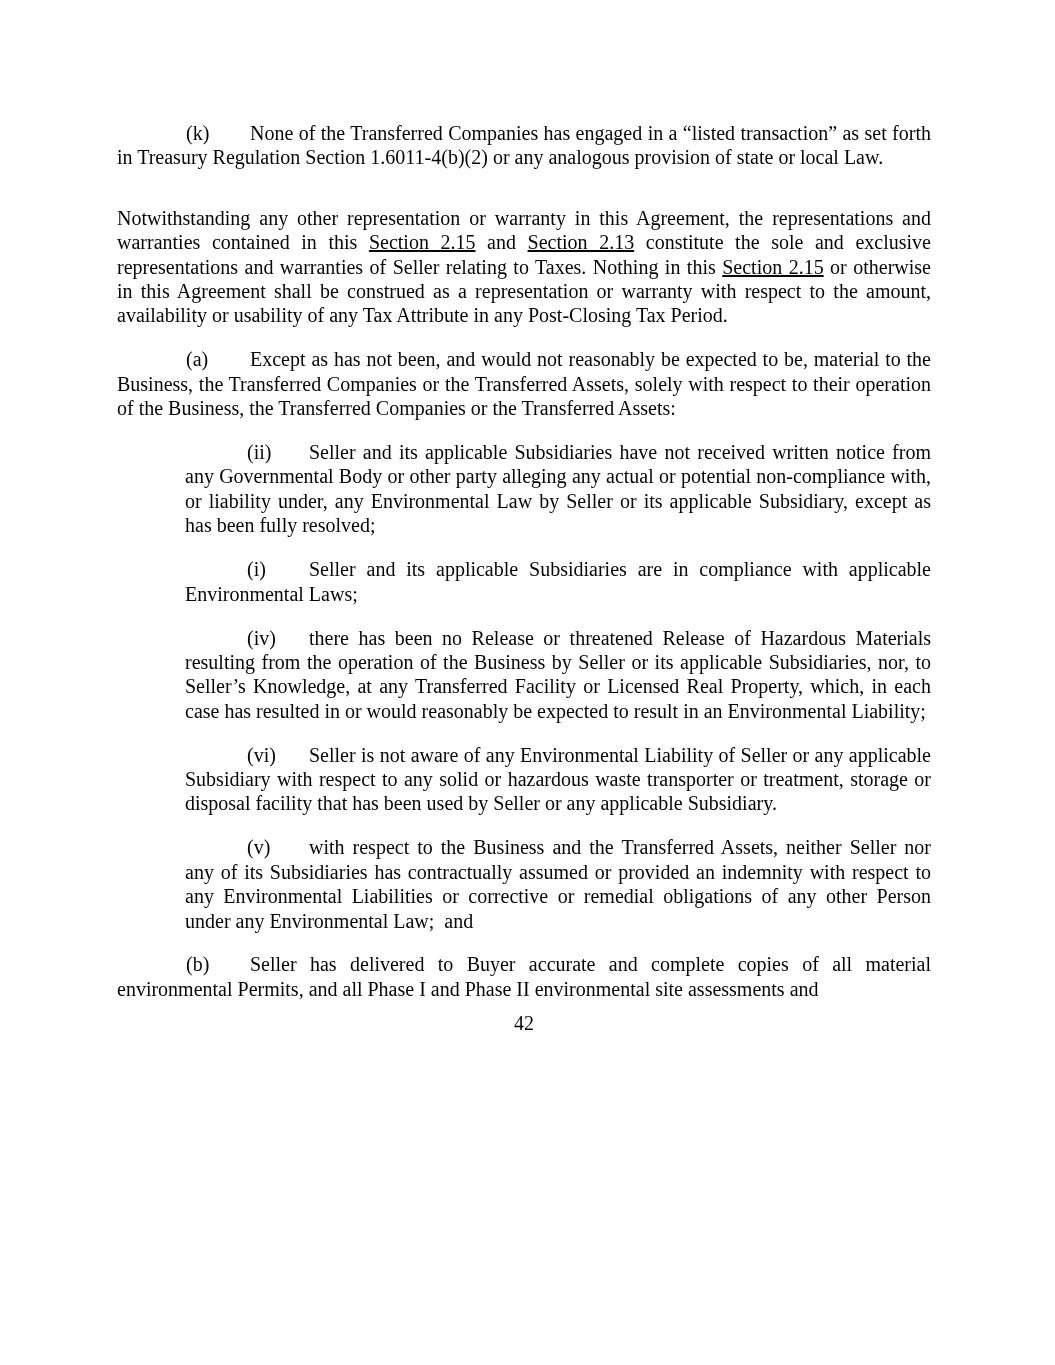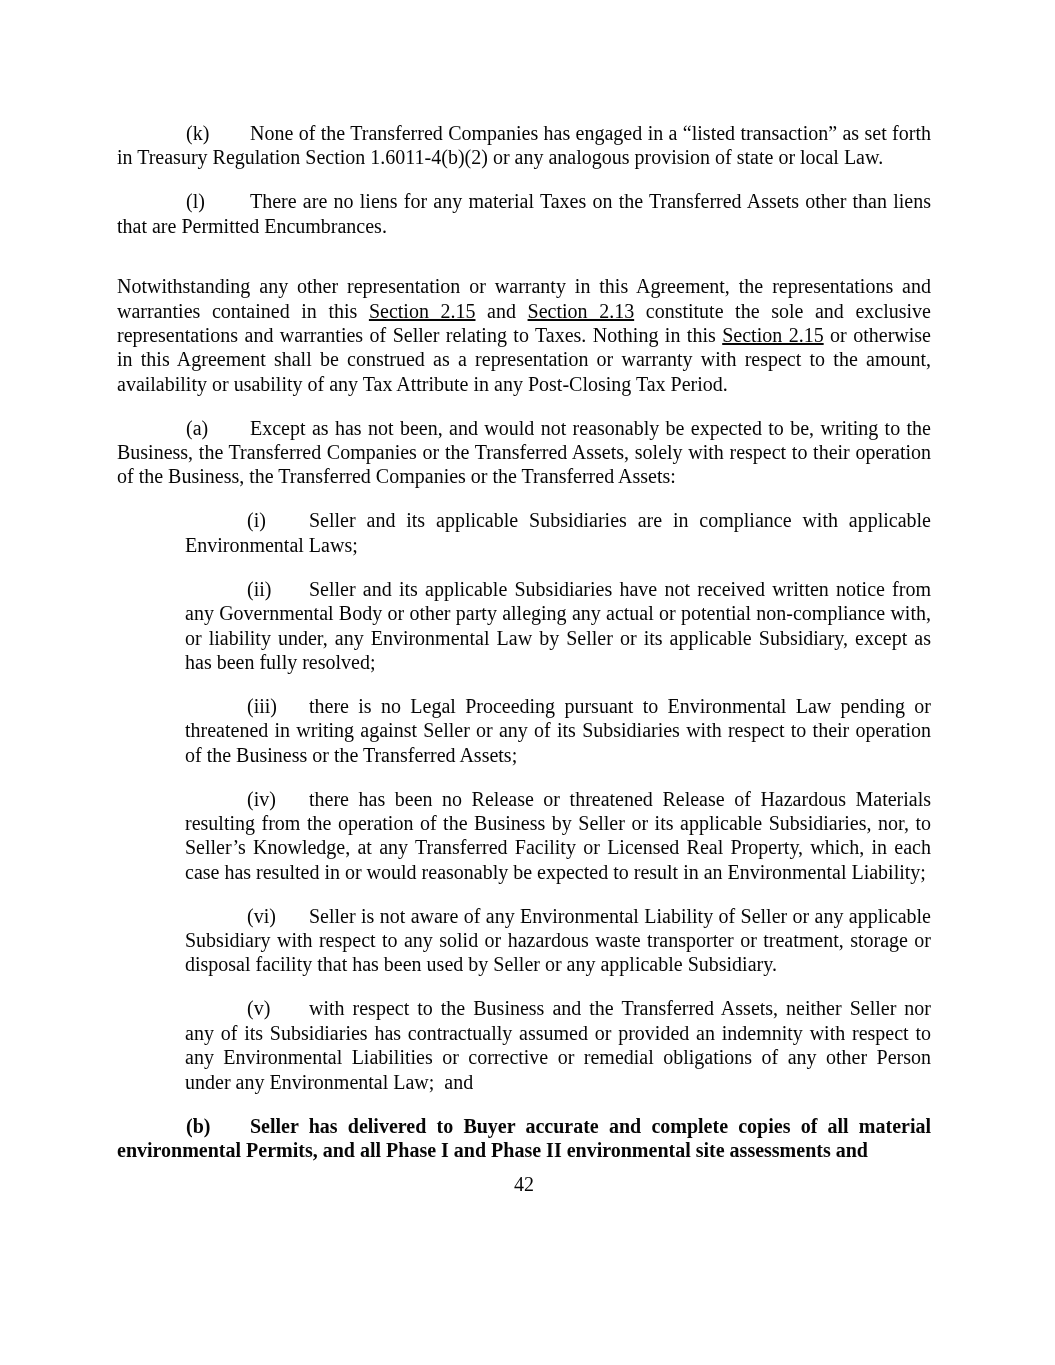--- a/index.html
+++ b/index.html
@@ -60,48 +60,45 @@
     margin-right: 13px;
   }
   .h-title {
     text-decoration: underline;
   }
   .ref {
     text-decoration: underline;
   }
   .last-para {
     margin-bottom: 0;
-    font-weight: bold;
   }
   .page-number {
     margin: 10px;
     text-indent: 0;
     text-align: center;
   }
 </style>
 </head>
 <body>
 
 <div class="page">
   <div class="content">
 
     <p><span class="tab-label">(k)</span><span>None of the Transferred Companies has engaged in a “listed transaction” as set forth in Treasury Regulation Section 1.6011-4(b)(2) or any analogous provision of state or local Law.</span></p>
 
-    <p><span class="tab-label">(l)</span><span>There are no liens for any material Taxes on the Transferred Assets other than liens that are Permitted Encumbrances.</span></p>
 
     <p class="flush"><span>Notwithstanding any other representation or warranty in this Agreement, the representations and warranties contained in this </span><span class="ref">Section 2.15</span><span> and </span><span class="ref">Section 2.13</span><span> constitute the sole and exclusive representations and warranties of Seller relating to Taxes. Nothing in this </span><span class="ref">Section 2.15</span><span> or otherwise in this Agreement shall be construed as a representation or warranty with respect to the amount, availability or usability of any Tax Attribute in any Post-Closing Tax Period.</span></p>
 
 
-    <p><span class="tab-label">(a)</span><span>Except as has not been, and would not reasonably be expected to be, writing to the Business, the Transferred Companies or the Transferred Assets, solely with respect to their operation of the Business, the Transferred Companies or the Transferred Assets:</span></p>
+    <p><span class="tab-label">(a)</span><span>Except as has not been, and would not reasonably be expected to be, material to the Business, the Transferred Companies or the Transferred Assets, solely with respect to their operation of the Business, the Transferred Companies or the Transferred Assets:</span></p>
+
+    <p class="sub"><span class="tab-label">(ii)</span><span>Seller and its applicable Subsidiaries have not received written notice from any Governmental Body or other party alleging any actual or potential non-compliance with, or liability under, any Environmental Law by Seller or its applicable Subsidiary, except as has been fully resolved;</span></p>
 
     <p class="sub"><span class="tab-label">(i)</span><span>Seller and its applicable Subsidiaries are in compliance with applicable Environmental Laws;</span></p>
 
-    <p class="sub"><span class="tab-label">(ii)</span><span>Seller and its applicable Subsidiaries have not received written notice from any Governmental Body or other party alleging any actual or potential non-compliance with, or liability under, any Environmental Law by Seller or its applicable Subsidiary, except as has been fully resolved;</span></p>
-
-    <p class="sub"><span class="tab-label">(iii)</span><span>there is no Legal Proceeding pursuant to Environmental Law pending or threatened in writing against Seller or any of its Subsidiaries with respect to their operation of the Business or the Transferred Assets;</span></p>
 
     <p class="sub"><span class="tab-label">(iv)</span><span>there has been no Release or threatened Release of Hazardous Materials resulting from the operation of the Business by Seller or its applicable Subsidiaries, nor, to Seller’s Knowledge, at any Transferred Facility or Licensed Real Property, which, in each case has resulted in or would reasonably be expected to result in an Environmental Liability;</span></p>
 
     <p class="sub"><span class="tab-label">(vi)</span><span>Seller is not aware of any Environmental Liability of Seller or any applicable Subsidiary with respect to any solid or hazardous waste transporter or treatment, storage or disposal facility that has been used by Seller or any applicable Subsidiary.</span></p>
 
     <p class="sub"><span class="tab-label">(v)</span><span>with respect to the Business and the Transferred Assets, neither Seller nor any of its Subsidiaries has contractually assumed or provided an indemnity with respect to any Environmental Liabilities or corrective or remedial obligations of any other Person under any Environmental Law;&nbsp; and</span></p>
 
     <p class="last-para"><span class="tab-label">(b)</span><span>Seller has delivered to Buyer accurate and complete copies of all material environmental Permits, and all Phase I and Phase II environmental site assessments and</span></p>
 
     <p class="page-number">42</p>

